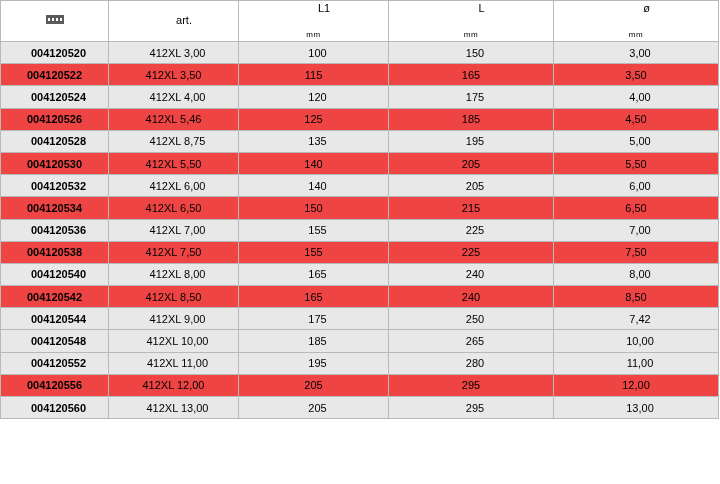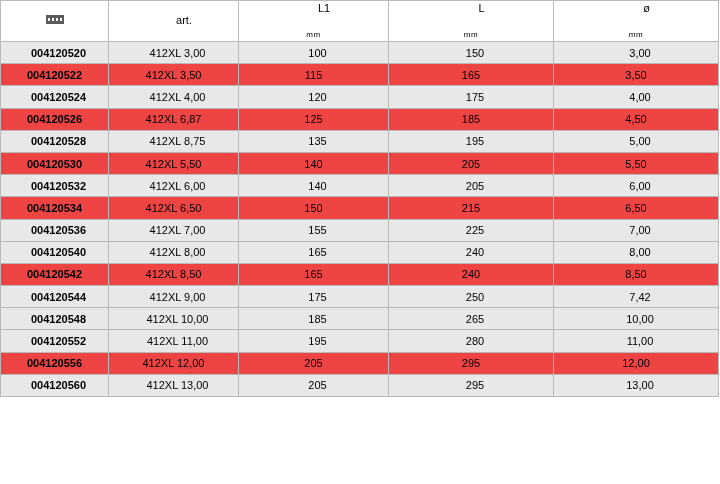--- a/index.html
+++ b/index.html
@@ -146,21 +146,21 @@
       </tr>
       <tr class="odd">
         <td class="code">004120524</td>
         <td>412XL 4,00</td>
         <td>120</td>
         <td>175</td>
         <td>4,00</td>
       </tr>
       <tr class="even">
         <td class="code">004120526</td>
-        <td>412XL 6,87</td>
+        <td>412XL 5,46</td>
         <td>125</td>
         <td>185</td>
         <td>4,50</td>
       </tr>
       <tr class="odd">
         <td class="code">004120528</td>
         <td>412XL 8,75</td>
         <td>135</td>
         <td>195</td>
         <td>5,00</td>
@@ -186,20 +186,27 @@
         <td>215</td>
         <td>6,50</td>
       </tr>
       <tr class="odd">
         <td class="code">004120536</td>
         <td>412XL 7,00</td>
         <td>155</td>
         <td>225</td>
         <td>7,00</td>
       </tr>
+      <tr class="even">
+        <td class="code">004120538</td>
+        <td>412XL 7,50</td>
+        <td>155</td>
+        <td>225</td>
+        <td>7,50</td>
+      </tr>
       <tr class="odd">
         <td class="code">004120540</td>
         <td>412XL 8,00</td>
         <td>165</td>
         <td>240</td>
         <td>8,00</td>
       </tr>
       <tr class="even">
         <td class="code">004120542</td>
         <td>412XL 8,50</td>

